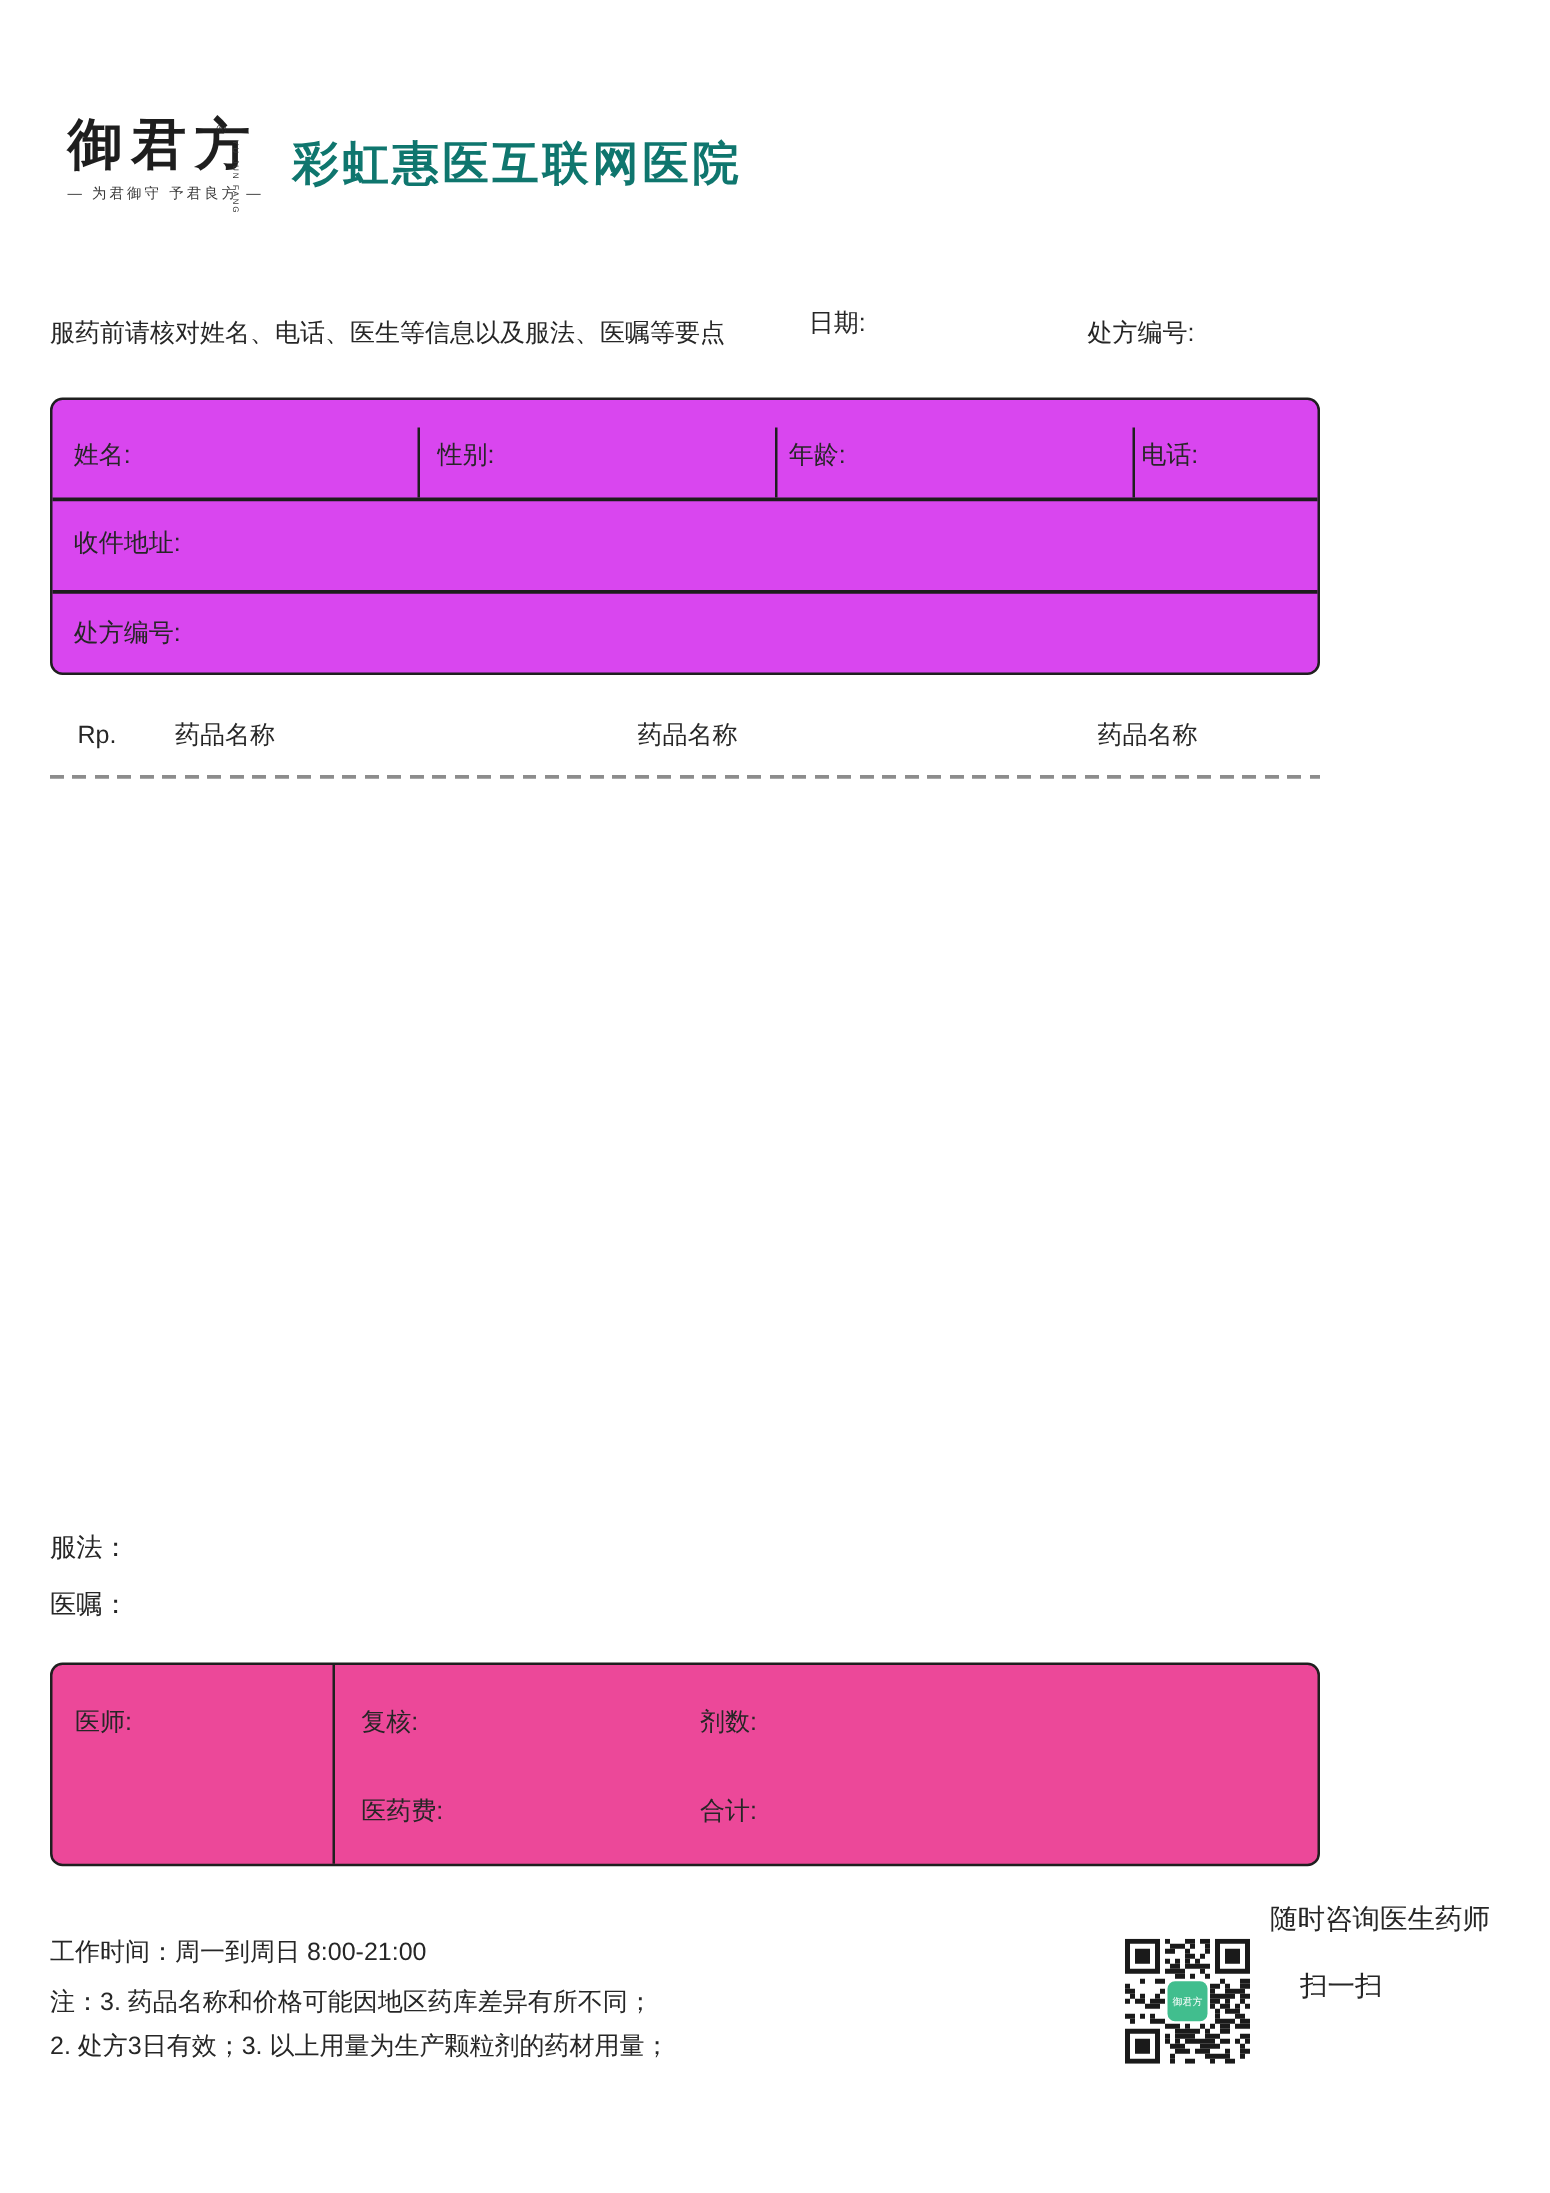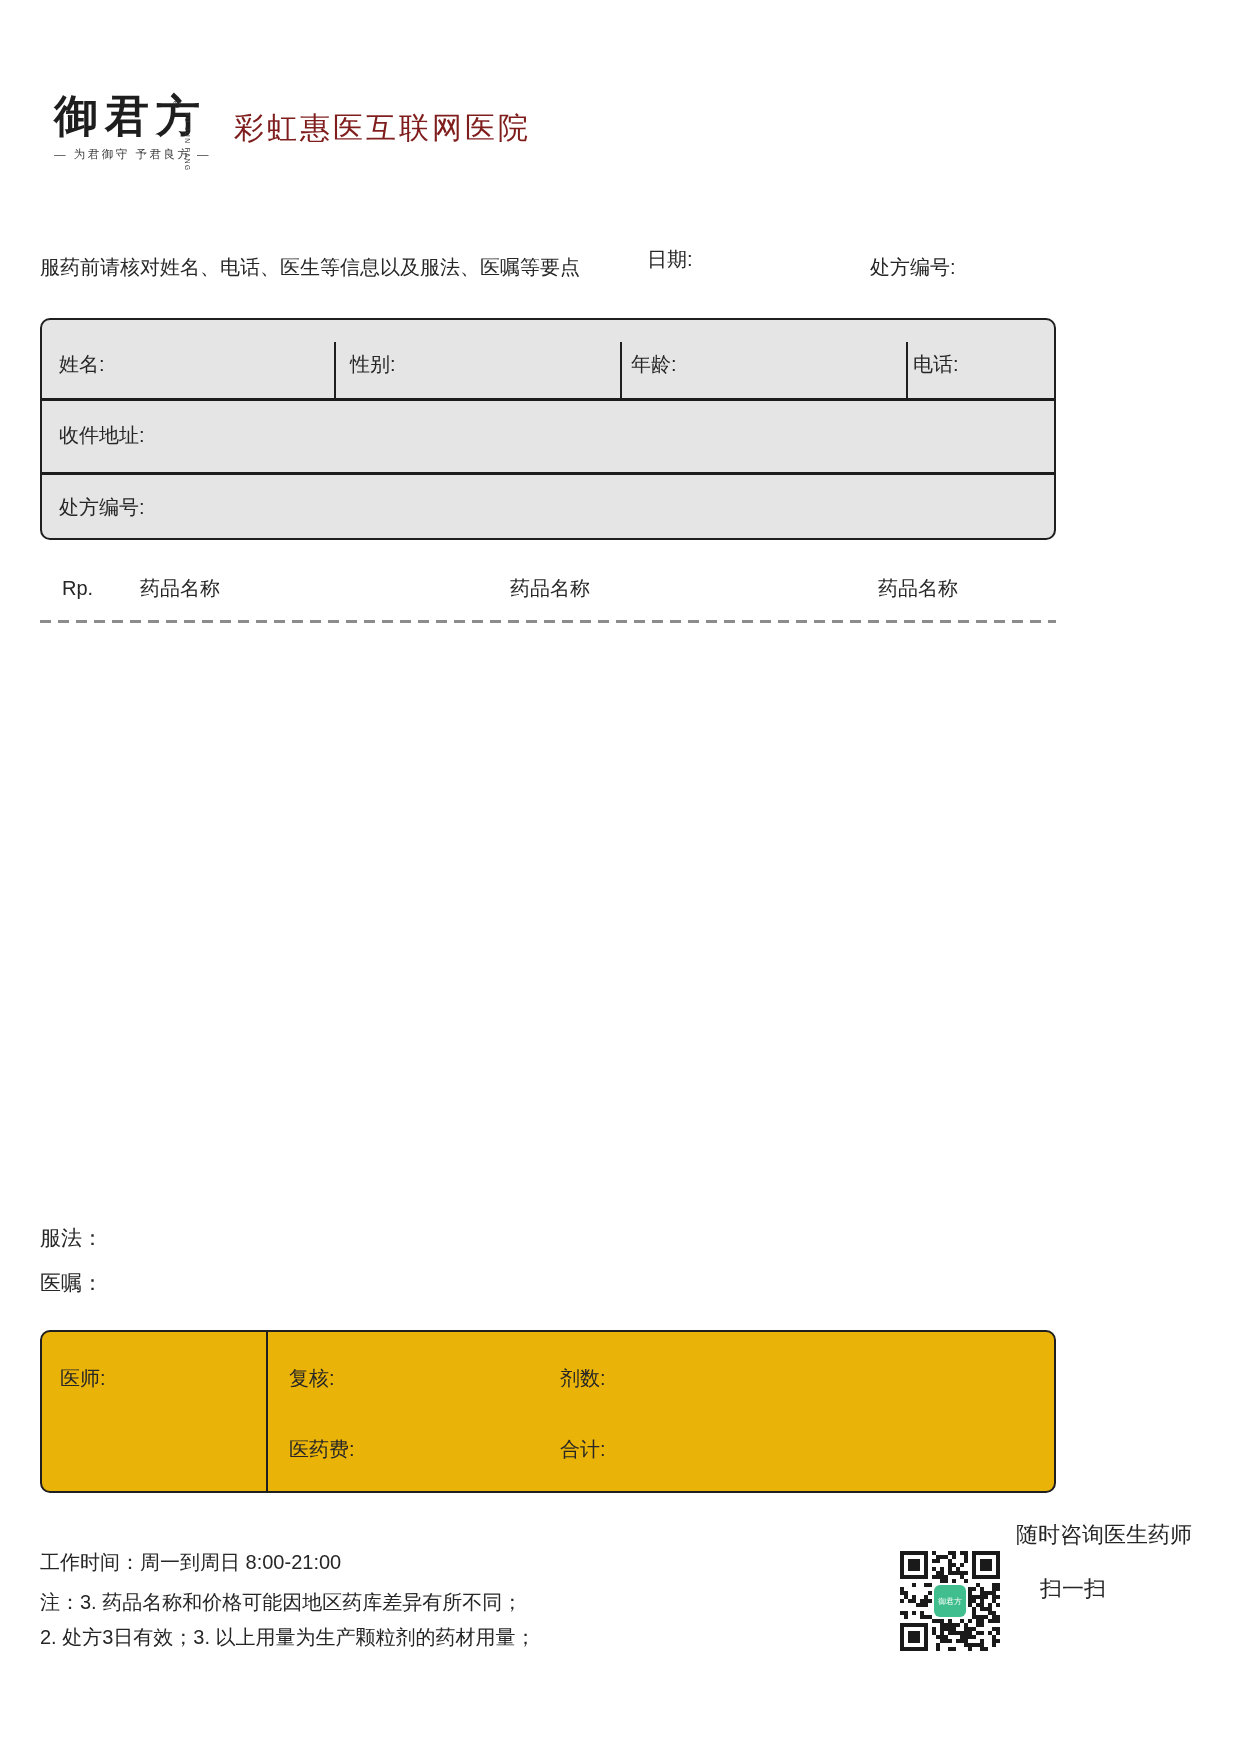--- a/index.html
+++ b/index.html
@@ -10,32 +10,32 @@
   }
   .abs{position:absolute}
 
   
   .logo-name{left:54px;top:94px;font-family:"DejaVu Serif","Liberation Serif",serif;
     font-size:44px;font-weight:700;letter-spacing:7px;color:#1e1e1e;line-height:1}
   .logo-reg{left:173px;top:98px;font-size:11px;color:#2a2a2a}
   .logo-vert{left:184px;top:112px;writing-mode:vertical-rl;font-size:6.5px;
     letter-spacing:1.5px;color:#3a3a3a}
   .logo-tagline{left:54px;top:147px;font-size:11.5px;letter-spacing:2.5px;color:#3a3a3a;white-space:nowrap}
-  .hospital-name{left:234px;top:111px;font-size:30px;font-weight:400;
-    letter-spacing:3px;color:#7f1d1d;line-height:1.1}
+  .hospital-name{left:234px;top:111px;font-size:37px;font-weight:700;
+    letter-spacing:3px;color:#0f766e;line-height:1.1}
 
   
   .fs20{font-size:20px;line-height:22px;white-space:nowrap}
   .notice{left:40px;top:256px}
   .date-label{left:647px;top:248px}
   .rxno-label{left:870px;top:256px}
 
   
   .patient-box{left:40px;top:318px;width:1016px;height:222px;
-    border:2.5px solid #1f1f1f;border-radius:10px;background:#e5e5e5}
+    border:2.5px solid #1f1f1f;border-radius:10px;background:#d946ef}
   .patient-box .lbl{position:absolute;font-size:20px;line-height:22px;white-space:nowrap}
   .pb-name{left:17px;top:33px}
   .pb-gender{left:308px;top:33px}
   .pb-age{left:589px;top:33px}
   .pb-phone{left:871px;top:33px}
   .pb-div{position:absolute;width:1.5px;background:#1f1f1f;top:22px;height:56px}
   .pb-div1{left:292px}.pb-div2{left:578px}.pb-div3{left:864px}
   .pb-hline{position:absolute;left:0;right:0;height:2.5px;background:#1c1c1c}
   .pb-hline1{top:78px}.pb-hline2{top:152px}
   .pb-address{left:17px;top:104px}
@@ -48,21 +48,21 @@
   .rx-col3{left:878px;top:577px}
   .dashed-line{left:40px;top:620px;width:1016px;height:2.5px;
     background:repeating-linear-gradient(90deg,#8c8c8c 0 11px,transparent 11px 18px)}
 
   
   .usage-label{left:40px;top:1224px;font-size:21px}
   .advice-label{left:40px;top:1269px;font-size:21px}
 
   
   .sign-box{left:40px;top:1330px;width:1016px;height:163px;
-    border:2.5px solid #1f1f1f;border-radius:10px;background:#eab308}
+    border:2.5px solid #1f1f1f;border-radius:10px;background:#ec4899}
   .sign-box .lbl{position:absolute;font-size:20px;line-height:22px;white-space:nowrap}
   .sb-div{position:absolute;left:224px;top:0;bottom:0;width:1.5px;background:#1f1f1f}
   .sb-doctor{left:18px;top:35px}
   .sb-review{left:247px;top:35px}
   .sb-doses{left:518px;top:35px}
   .sb-fee{left:247px;top:106px}
   .sb-total{left:518px;top:106px}
 
   
   .hours{left:40px;top:1551px}

